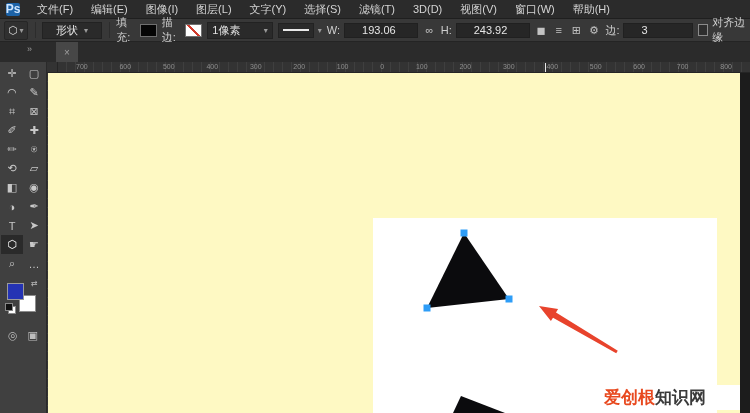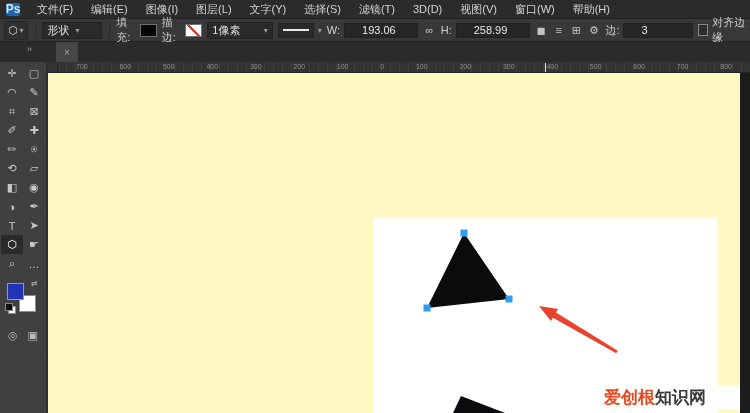--- a/index.html
+++ b/index.html
@@ -93,21 +93,21 @@
       
     <span class="menu-item">文件(F)</span><span class="menu-item">编辑(E)</span><span class="menu-item">图像(I)</span><span class="menu-item">图层(L)</span><span class="menu-item">文字(Y)</span><span class="menu-item">选择(S)</span><span class="menu-item">滤镜(T)</span><span class="menu-item">3D(D)</span><span class="menu-item">视图(V)</span><span class="menu-item">窗口(W)</span><span class="menu-item">帮助(H)</span></div>
   </div>
 
   <div class="optionsbar">
     <div class="tool-preset">
       <span>⬡</span>
       <span class="chev">▾</span>
     </div>
     <div class="ob-sep"></div>
-    <div class="sel-box" style="width:62px;justify-content:flex-start">
+    <div class="sel-box" style="width:62px;justify-content:center">
       <span>形状</span>
       <span class="chev">▾</span>
     </div>
     <div class="ob-sep"></div>
     <div class="ob-group">
       <span>填充:</span>
       <span class="swatch fill"></span>
     </div>
     <div class="ob-group">
       <span>描边:</span>
@@ -121,21 +121,21 @@
       <span class="line-style"></span>
       <span class="chev">▾</span>
     </div>
     <div class="ob-group">
       <span>W:</span>
       <span class="num-field">193.06</span>
     </div>
     <span class="ob-icon">∞</span>
     <div class="ob-group">
       <span>H:</span>
-      <span class="num-field">258.99</span>
+      <span class="num-field">243.92</span>
     </div>
     <span class="ob-icon">◼</span>
     <span class="ob-icon">≡</span>
     <span class="ob-icon">⊞</span>
     <span class="ob-icon">⚙</span>
     <div class="ob-group">
       <span>边:</span>
       <span class="num-field" style="min-width:34px">3</span>
     </div>
     <div class="ob-group">

